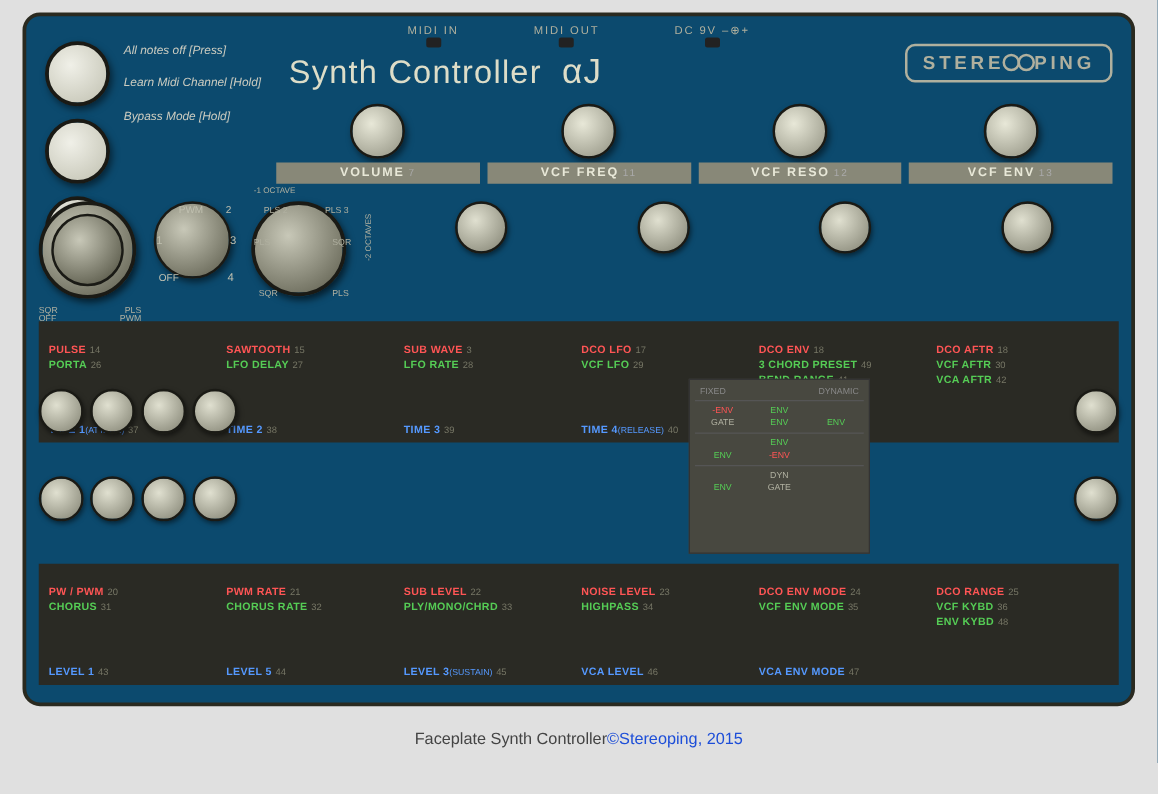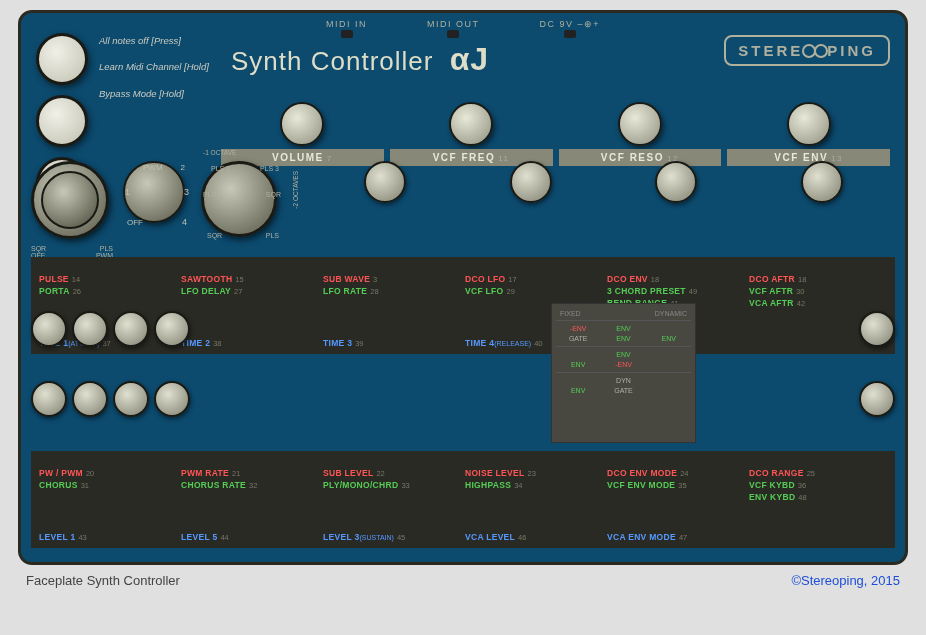--- a/index.html
+++ b/index.html
@@ -19,22 +19,22 @@
       flex-direction: column;
       align-items: center;
       justify-content: flex-start;
       padding: 10px;
     }
 
     
     .caption-bar {
       width: 890px;
       display: flex;
-      justify-content: space-between;
-      padding: 8px 8px 0 8px;
+      justify-content: center;
+      padding: 18px 8px 0 8px;
     }
 
     .caption-left {
       font-size: 13px;
       color: #444;
     }
 
     .caption-right {
       font-size: 13px;
       color: #1d4ed8;
@@ -83,22 +83,22 @@
       position: absolute;
       top: 28px;
       left: 210px;
       font-size: 26px;
       color: #ddddc8;
       font-weight: 300;
       letter-spacing: 1px;
     }
 
     .title-alpha {
-      font-size: 32px;
-      font-weight: bold;
+      font-size: 28px;
+      font-weight: normal;
     }
 
     .stereo-logo {
       position: absolute;
       top: 22px;
       right: 15px;
       border: 2px solid #b0b09e;
       border-radius: 8px;
       padding: 5px 12px;
       font-size: 15px;
@@ -150,21 +150,21 @@
     .btn-lbl {
       font-size: 9.5px;
       color: #ccccc0;
       font-style: italic;
       line-height: 1.3;
     }
 
     
     .top-knobs-section {
       position: absolute;
-      top: 89px;
+      top: 70px;
       left: 200px;
       right: 15px;
       display: flex;
       gap: 6px;
       align-items: center;
     }
 
     .param-block {
       display: flex;
       flex-direction: column;

